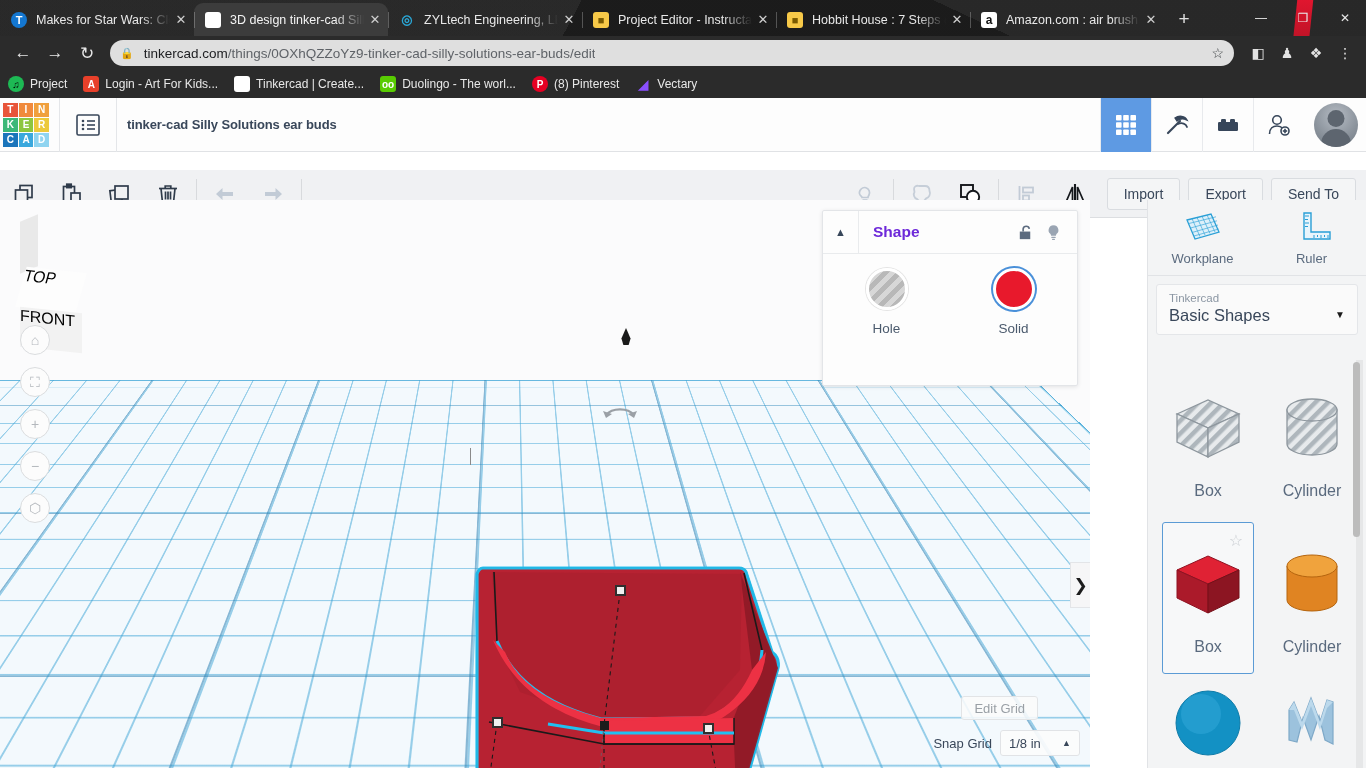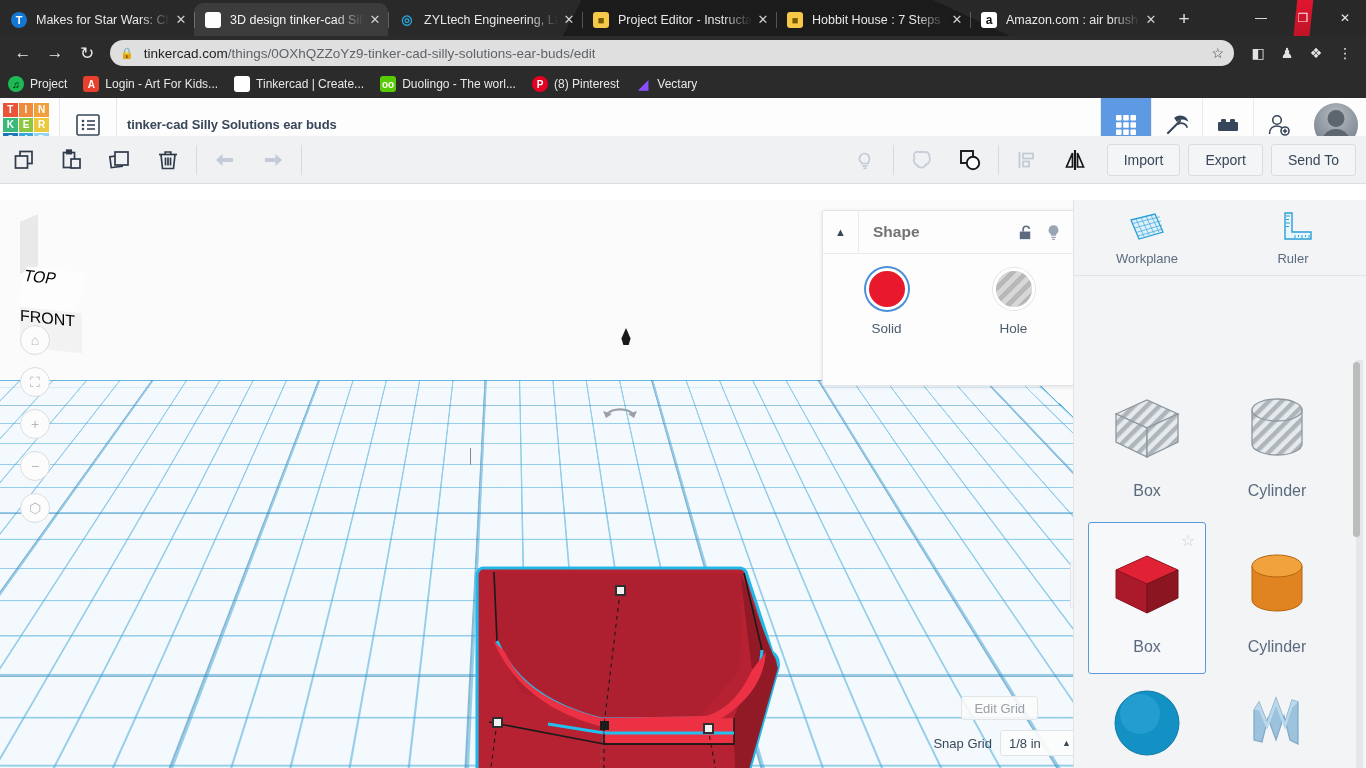--- a/index.html
+++ b/index.html
@@ -189,21 +189,21 @@
     content:""; position:absolute; left:50%; top:7px; width:17px; height:17px;
     transform: translateX(-50%); border-radius:50%; background:#5d656f;
   }
   .avatar::after {
     content:""; position:absolute; left:50%; top:26px; width:30px; height:24px;
     transform: translateX(-50%); border-radius: 15px 15px 0 0; background:#5d656f;
   }
 
   
   .tc-toolbar {
-    position: absolute; top: 38px; left: 0; width: 1366px; height: 48px;
+    position: absolute; top: 72px; left: 0; width: 1366px; height: 48px;
     background: #f0f1f3; border-bottom: 1px solid #dcdee1;
     display: flex; align-items: center;
   }
   .tb-group { display: flex; align-items: center; height: 48px; }
   .tb-btn {
     width: 48px; height: 48px; display: flex; align-items: center; justify-content: center;
     color: #2f3b4a;
   }
   .tb-btn.disabled { color: #c2cbd6; }
   .tb-div { width: 1px; height: 30px; background: #d8dadd; margin: 0 4px; }
@@ -327,40 +327,40 @@
     box-shadow: 0 1px 4px rgba(0,0,0,0.10);
   }
   .sp-head {
     height: 43px; display: flex; align-items: center;
     border-bottom: 1px solid #e9ebed;
   }
   .sp-collapse {
     width: 36px; height: 43px; display: flex; align-items: center; justify-content: center;
     border-right: 1px solid #e9ebed; color: #37465a; font-size: 11px;
   }
-  .sp-title { margin-left: 14px; color: #737373; font-size: 15.5px; font-weight: bold; }
+  .sp-title { margin-left: 14px; color: #6d28d9; font-size: 15.5px; font-weight: bold; }
   .sp-head-icons { margin-left: auto; display: flex; align-items: center; padding-right: 10px; }
   .sp-hico { width: 28px; display:flex; align-items:center; justify-content:center; color:#5c6b7f; }
   .sp-body { display: flex; padding: 14px 0 0 0; }
   .sp-opt { flex: 1 1 50%; display: flex; flex-direction: column; align-items: center; }
   .swatch-solid {
     width: 42px; height: 42px; border-radius: 50%;
     background: #e8192c; border: 3px solid #fff;
     box-shadow: 0 0 0 2px #4a90d9;
   }
   .swatch-hole {
     width: 42px; height: 42px; border-radius: 50%;
     background: repeating-linear-gradient(135deg, #b8b8b8 0 5px, #d7d7d7 5px 10px);
     border: 3px solid #fff; box-shadow: 0 0 0 1px #e4e4e4;
   }
   .sp-opt-label { margin-top: 11px; color: #4b5a6d; font-size: 13.5px; }
 
   
   .sidebar {
-    position: absolute; right: 0; top: 102px; width: 293px; height: 568px;
+    position: absolute; right: 0; top: 102px; width: 219px; height: 568px;
     background: #f3f4f5; border-left: 1px solid #e1e3e6;
   }
   .sb-tools {
     height: 76px; display: flex; align-items: center;
     border-bottom: 1px solid #e1e3e6; background: #f3f4f5;
   }
   .sb-tool { flex: 1 1 50%; display: flex; flex-direction: column; align-items: center; }
   .sb-tool-label { margin-top: 7px; color: #5a6a7e; font-size: 13px; }
   .sb-select-wrap { padding: 8px 8px 10px 8px; }
   .sb-select {
@@ -778,26 +778,26 @@
           <svg width="19" height="19" viewBox="0 0 20 20" fill="#9aa5b3">
             <path d="M10 2.5 A5 5 0 0 0 6.6 11.3 C7.2 12 7.4 12.4 7.4 13.4 L12.6 13.4 C12.6 12.4 12.8 12 13.4 11.3 A5 5 0 0 0 10 2.5 Z"></path>
             <rect x="7.6" y="14.5" width="4.8" height="1.3" rx="0.5"></rect>
             <rect x="8.4" y="16.6" width="3.2" height="1.2" rx="0.5"></rect>
           </svg>
         </div>
       </div>
     </div>
     <div class="sp-body">
       <div class="sp-opt">
+        <div class="swatch-hole"></div>
+        <div class="sp-opt-label">Hole</div>
+      </div>
+      <div class="sp-opt">
         <div class="swatch-solid"></div>
         <div class="sp-opt-label">Solid</div>
-      </div>
-      <div class="sp-opt">
-        <div class="swatch-hole"></div>
-        <div class="sp-opt-label">Hole</div>
       </div>
     </div>
   </div>
 
   <div class="sidebar">
     <div class="sb-tools">
       <div class="sb-tool">
         <svg width="44" height="34" viewBox="0 0 44 34">
           <g stroke="#2a9fd6" stroke-width="1.3" fill="#ddf0fa">
             <path d="M6 10 L30 4 L38 22 L14 29 Z"></path>
@@ -829,20 +829,27 @@
               <line x1="27.5" y1="25" x2="27.5" y2="27"></line>
             <line x1="31" y1="25" x2="31" y2="28"></line>
               <line x1="34.5" y1="25" x2="34.5" y2="27"></line>
             <line x1="38" y1="25" x2="38" y2="28"></line>
           </g>
         </svg>
         <div class="sb-tool-label">Ruler</div>
       </div>
     </div>
 
+    <div class="sb-select-wrap">
+      <div class="sb-select">
+        <div class="sb-select-sub">Tinkercad</div>
+        <div class="sb-select-main">Basic Shapes</div>
+        <div class="sb-select-caret">▼</div>
+      </div>
+    </div>
 
     <div class="sb-grid">
       <div class="sb-scrolltrack">
         <div class="sb-scrollbar"></div>
       </div>
 
       <div class="sb-row">
         <div class="sb-cell">
           <div class="shape-thumb">
             <svg width="90" height="90" viewBox="0 0 90 90">

